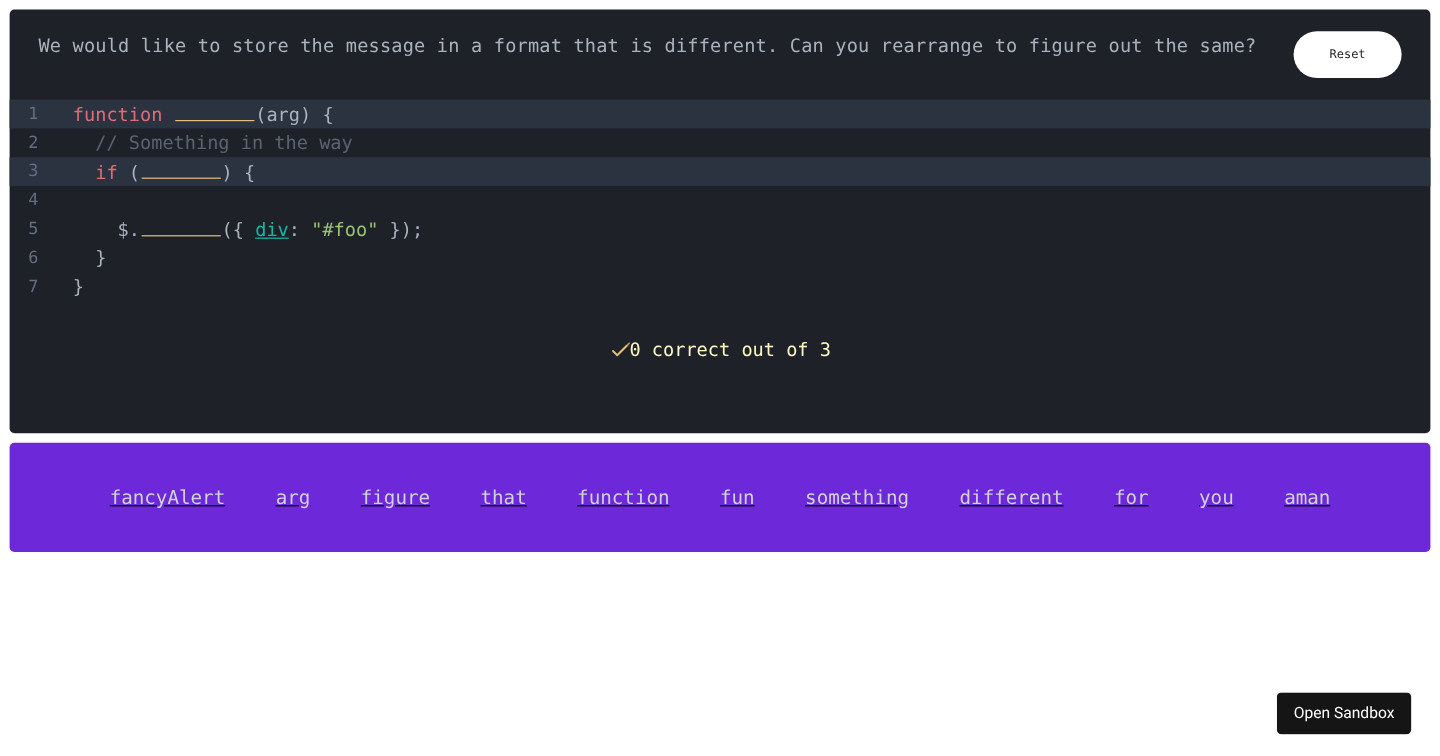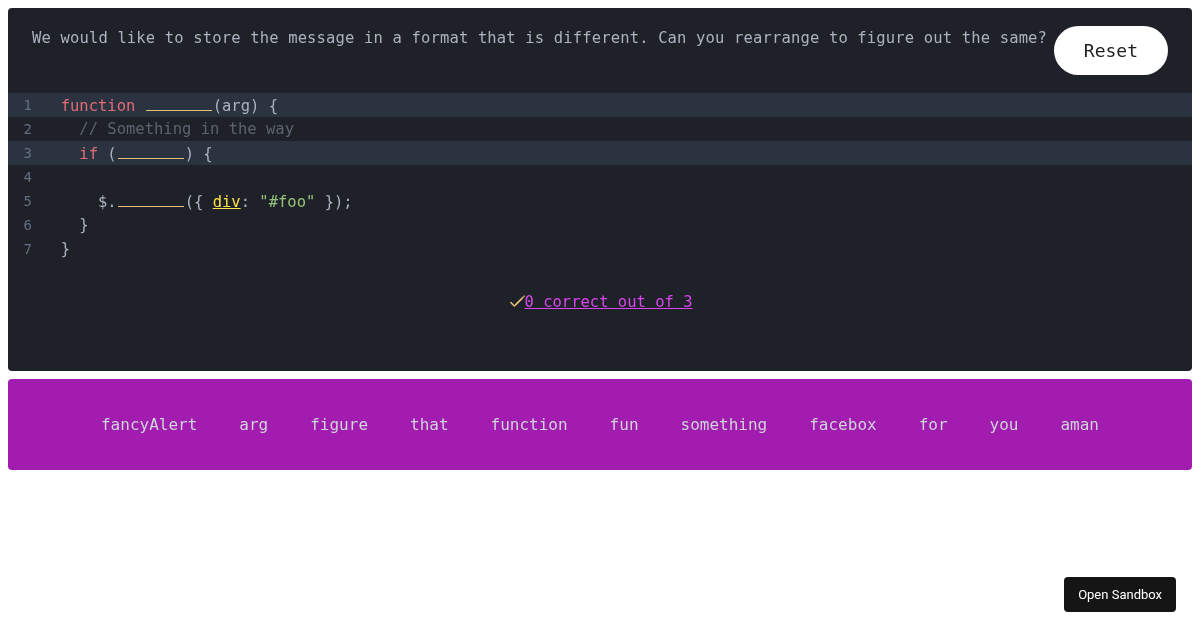--- a/index.html
+++ b/index.html
@@ -28,21 +28,21 @@
     font-size: 15.5px;
     line-height: 1.55;
     letter-spacing: 0.01em;
   }
   .reset-btn {
     background: #ffffff;
     color: #1e1e1e;
     border: none;
     border-radius: 999px;
     padding: 14px 30px;
-    font-size: 18px;
+    font-size: 10px;
     font-family: inherit;
     font-weight: 500;
     cursor: pointer;
     text-align: right;
   }
   .editor {
     font-size: 15.5px;
     line-height: 24px;
   }
   .code-line {
@@ -60,57 +60,57 @@
     color: #636d83;
     font-size: 14px;
     user-select: none;
   }
   .code {
     white-space: pre;
     color: #abb2bf;
   }
   .tk-key   { color: #e06c75; }
   .tk-comm  { color: #5c6370; text-align: center; }
-  .tk-attr  { color: #fde047; text-decoration: underline; }
+  .tk-attr  { color: #14b8a6; text-decoration: underline; }
   .tk-punc  { color: #abb2bf; }
   .tk-str   { color: #98c379; }
   .blank {
     display: inline-block;
     color: #e5c07b;
     border-bottom: 1px solid #e5c07b;
     min-width: 66px;
     height: 18px;
     vertical-align: baseline;
     margin: 0 1px;
   }
   .progress {
     text-align: center;
-    color: #d946ef;
+    color: #fef9c3;
     font-size: 15.5px;
     padding-top: 32px;
     display: flex;
     align-items: center;
     justify-content: center;
-    text-decoration: underline;
   }
   .check-icon {
     width: 17px;
     height: 17px;
     display: inline-flex;
   }
   .word-bank {
-    background: #a21caf;
+    background: #6d28d9;
     margin: 8px;
     border-radius: 4px;
     padding: 36px 24px;
     display: flex;
     flex-wrap: wrap;
     justify-content: center;
     align-items: center;
     gap: 42px;
+    text-decoration: underline;
   }
   .word {
     color: #cfd3da;
     font-size: 16px;
     cursor: grab;
   }
   .sandbox-btn {
     position: fixed;
     bottom: 18px;
     right: 24px;
@@ -183,19 +183,19 @@
 </div>
 
 <div class="word-bank">
   <span class="word">fancyAlert</span>
   <span class="word">arg</span>
   <span class="word">figure</span>
   <span class="word">that</span>
   <span class="word">function</span>
   <span class="word">fun</span>
   <span class="word">something</span>
-  <span class="word">facebox</span>
+  <span class="word">different</span>
   <span class="word">for</span>
   <span class="word">you</span>
   <span class="word">aman</span>
 </div>
 
 <button class="sandbox-btn">Open Sandbox</button>
 
 </body></html>

